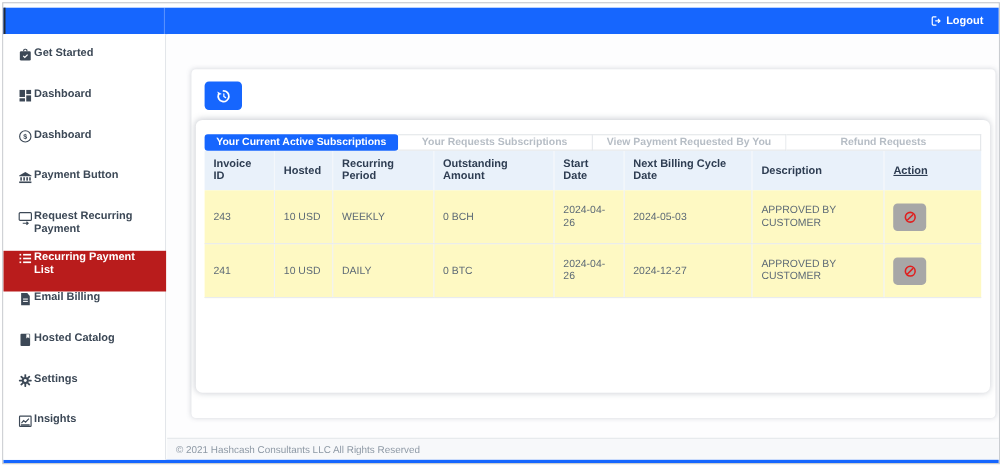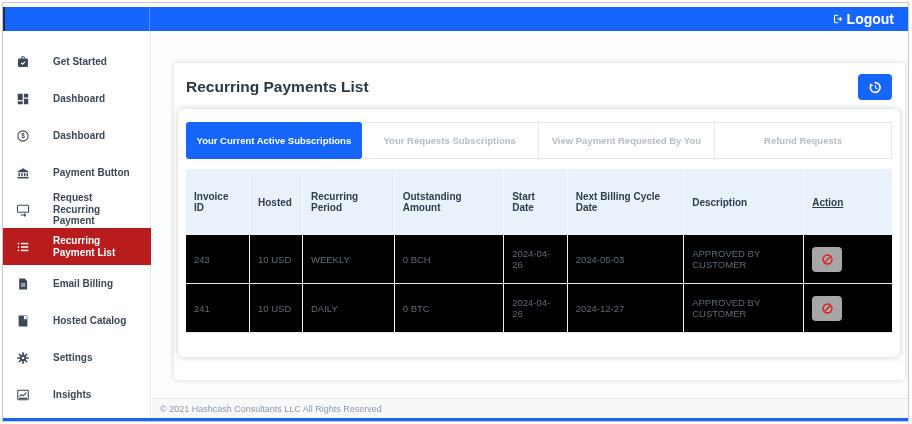--- a/index.html
+++ b/index.html
@@ -6,55 +6,55 @@
   .stage{position:relative;width:912px;height:424px;background:#fff;
     font-family:"Liberation Sans",sans-serif;-webkit-font-smoothing:antialiased;}
   .app{position:absolute;left:2px;top:2px;right:3px;bottom:2px;
     border:1px solid #c5c8cd;background:#fff;overflow:hidden;}
 
   
   .topbar{position:absolute;left:0;right:0;top:4px;height:24px;background:#1666fe;}
   .topbar-edge{position:absolute;left:0;top:0;width:2px;height:100%;background:#232b37;}
   .topbar-divider{position:absolute;left:146px;top:0;bottom:0;width:1px;background:rgba(255,255,255,.28);}
   .logout{position:absolute;right:8px;top:0;height:100%;display:flex;align-items:center;gap:3px;
-    color:#fff;font-size:14px;font-weight:bold;cursor:pointer;background:none;border:none;}
+    color:#fff;font-size:10px;font-weight:bold;cursor:pointer;background:none;border:none;}
   .blue-bottom{position:absolute;left:0;right:0;bottom:0;height:3px;background:#1666fe;}
 
   
   .sidebar{position:absolute;left:0;top:28px;width:148px;bottom:3px;background:#fff;
     border-right:1px solid #e3e6ea;padding-top:12px;box-sizing:border-box;z-index:2;}
-  .side-item{height:37px;display:flex;align-items:center;gap:23px;padding:0 8px 0 13px;
+  .side-item{height:37px;display:flex;gap:1px;padding:0 8px 0 13px;
     font-size:10px;font-weight:bold;color:#3c4856;cursor:pointer;line-height:1.15;}
   .side-item svg{flex:0 0 auto;}
   .side-item.active{background:#b91c1c;color:#fff;margin-right:-1px;}
 
   
   .main{position:absolute;left:149px;top:28px;right:0;bottom:3px;background:#fdfdfe;}
   .section-card{position:absolute;left:22px;top:32px;right:3px;height:317px;background:#fff;
     border-radius:4px;box-shadow:0 0 5px rgba(110,120,135,.30);}
   .card-head{display:flex;justify-content:space-between;align-items:center;padding:11px 13px 9px 12px;}
   .page-title{font-size:15.5px;font-weight:bold;color:#2b3946;}
   .history-btn{width:34px;height:26px;background:#1666fe;border:none;border-radius:4px;
     display:flex;align-items:center;justify-content:center;cursor:pointer;}
 
   .panel{margin:0 5px 0 4px;height:248px;background:#fff;border-radius:6px;
     box-shadow:0 0 6px rgba(100,110,125,.35);padding:13px 8px 0;box-sizing:border-box;}
 
-  .tabs{display:flex;height:37px;margin-bottom:10px;}
+  .tabs{display:flex;height:15px;margin-bottom:0;}
   .tab{flex:1;display:flex;align-items:center;justify-content:center;font-size:9.5px;font-weight:bold;
     color:#b6bdc5;background:#fff;border:1px solid #e3e6e9;border-left:none;cursor:pointer;box-sizing:border-box;}
   .tab:first-child{border-left:1px solid #e3e6e9;}
   .tab.active{background:#1666fe;color:#fff;border:none;border-radius:3px;}
 
   table.grid{width:100%;border-collapse:collapse;table-layout:fixed;}
   .grid th{background:#e9f1fa;font-size:10px;font-weight:bold;color:#2e3d52;text-align:left;
-    padding:22px 8px;border-right:1px solid #f4f7fb;}
+    padding:7px 8px;border-right:1px solid #f4f7fb;}
   .grid th:last-child{border-right:none;text-decoration:underline;}
   .grid td{font-size:9.5px;color:#5d6a76;padding:0 8px;height:48px;vertical-align:middle;
-    border-bottom:1px solid #e9ecef;border-right:1px solid #f0f2f5;background:#000000;}
+    border-bottom:1px solid #e9ecef;border-right:1px solid #f0f2f5;background:#fef9c3;}
   .grid td:last-child{border-right:none;}
   .cancel-btn{width:30px;height:25px;background:#a7a7a7;border:none;border-radius:4px;
     display:flex;align-items:center;justify-content:center;cursor:pointer;}
 
   .footer{position:absolute;left:0;right:0;bottom:0;height:20px;background:#f7f8fa;
     border-top:1px solid #e5e8eb;display:flex;align-items:center;padding-left:8px;
     font-size:9px;color:#8e99a5;box-sizing:border-box;}
 </style>
 </head>
 <body>
@@ -188,21 +188,20 @@
               <path d="M5.2 17.8h13.6" stroke="currentColor" stroke-width="2.2"></path>
             </svg>
         </span>
         <span>Insights</span>
       </div>
     </div>
 
     <div class="main">
       <div class="section-card">
         <div class="card-head">
-          <div class="page-title">Recurring Payments List</div>
           <button class="history-btn">
             <span style="display:flex">
               <svg width="15" height="15" viewBox="0 0 24 24">
                   <path d="M11.5 4.2a7.8 7.8 0 1 1-7.3 5.2" fill="none" stroke="#fff" stroke-width="2.6" stroke-linecap="round"></path>
                   <path d="M2.4 5.2l1.8 4.8 4.9-1.2z" fill="#fff"></path>
                   <path d="M12 8.4v4l2.6 1.6" fill="none" stroke="#fff" stroke-width="1.8" stroke-linecap="round"></path>
                 </svg>
             </span>
           </button>
         </div>

